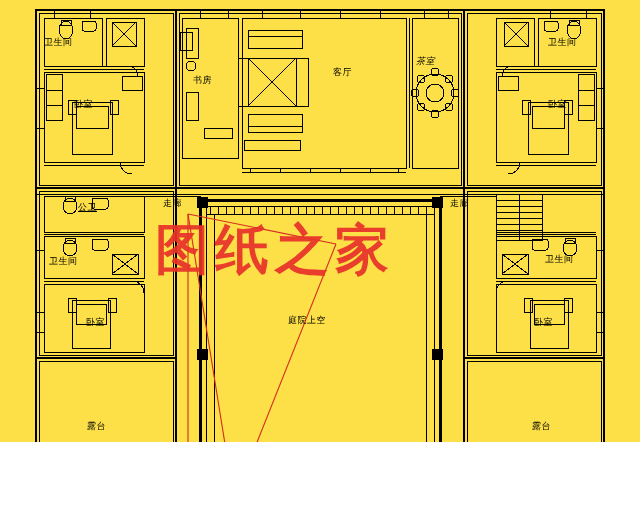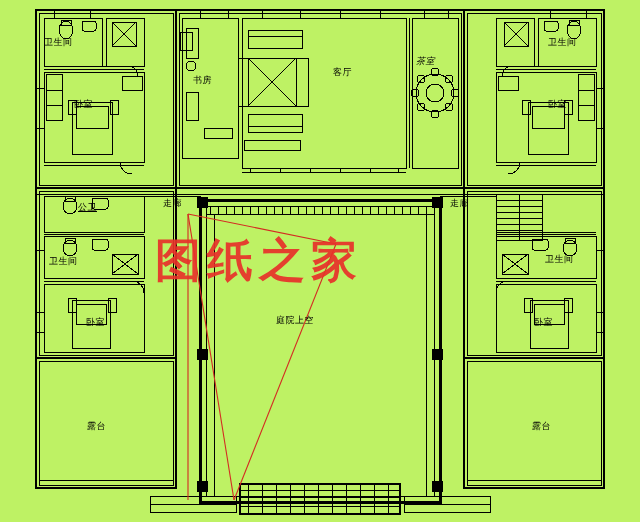--- a/index.html
+++ b/index.html
@@ -6,46 +6,45 @@
     margin: 0;
     padding: 0;
     background: #ffffff;
   }
   body {
     font-family: "Liberation Sans", sans-serif;
   }
   #plan {
     position: relative;
     width: 640px;
-    height: 522px;
-    background: #bef264;
+    height: 442px;
+    background: #fde047;
     overflow: hidden;
   }
   .lbl {
     position: absolute;
     font-family: "DejaVu Sans", sans-serif;
     font-size: 9px;
     color: #000000;
     white-space: nowrap;
     line-height: 1;
     letter-spacing: 0.5px;
   }
   .watermark {
     position: absolute;
     left: 155px;
     top: 223px;
     font-family: "DejaVu Sans", sans-serif;
-    font-size: 46px;
+    font-size: 54px;
     font-weight: bold;
     color: #e8312a;
     letter-spacing: 6px;
     line-height: 1;
     white-space: nowrap;
     opacity: 0.92;
-    margin-top: 14px;
   }
   svg.plan-svg {
     position: absolute;
     left: 0; top: 0;
     width: 640px;
     height: 522px;
   }
 </style>
 </head>
 <body>
@@ -368,20 +367,20 @@
   <div class="lbl" style="left:193px; top:76px;">书房</div>
   <div class="lbl" style="left:333px; top:60px;margin-top:8px;">客厅</div>
   <div class="lbl" style="left:416px; top:57px;font-style:italic;">茶室</div>
   <div class="lbl" style="left:548px; top:38px;">卫生间</div>
   <div class="lbl" style="left:548px; top:100px;">卧室</div>
   <div class="lbl" style="left:78px;  top:203px;text-decoration:underline;">公卫</div>
   <div class="lbl" style="left:163px; top:199px;">走廊</div>
   <div class="lbl" style="left:450px; top:199px;">走廊</div>
   <div class="lbl" style="left:49px;  top:257px;">卫生间</div>
   <div class="lbl" style="left:545px; top:255px;">卫生间</div>
-  <div class="lbl" style="left:276px; top:316px;">庭院上空</div>
+  <div class="lbl" style="left:288px; top:316px;">庭院上空</div>
   <div class="lbl" style="left:86px;  top:318px;">卧室</div>
   <div class="lbl" style="left:534px; top:318px;">卧室</div>
   <div class="lbl" style="left:87px;  top:422px;">露台</div>
   <div class="lbl" style="left:532px; top:422px;">露台</div>
 
   <div class="watermark">图纸之家</div>
 </div>
 
 </body></html>

